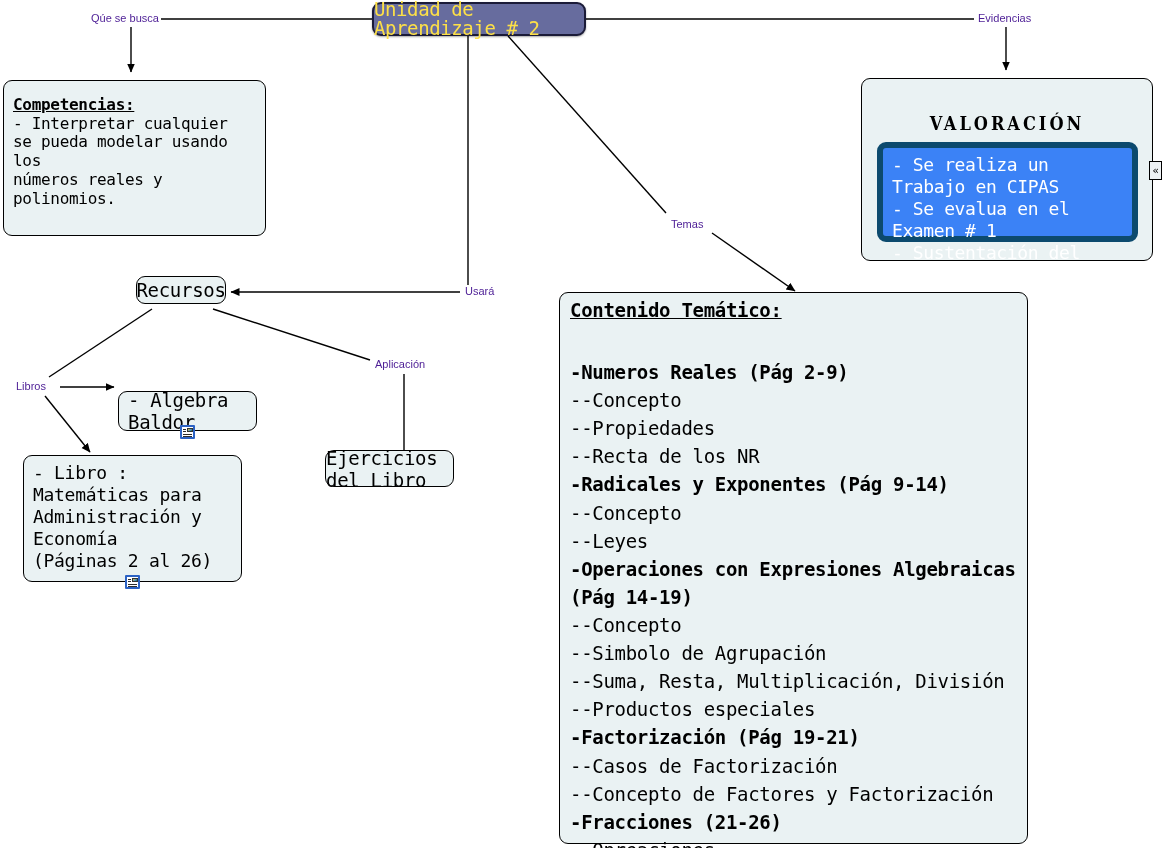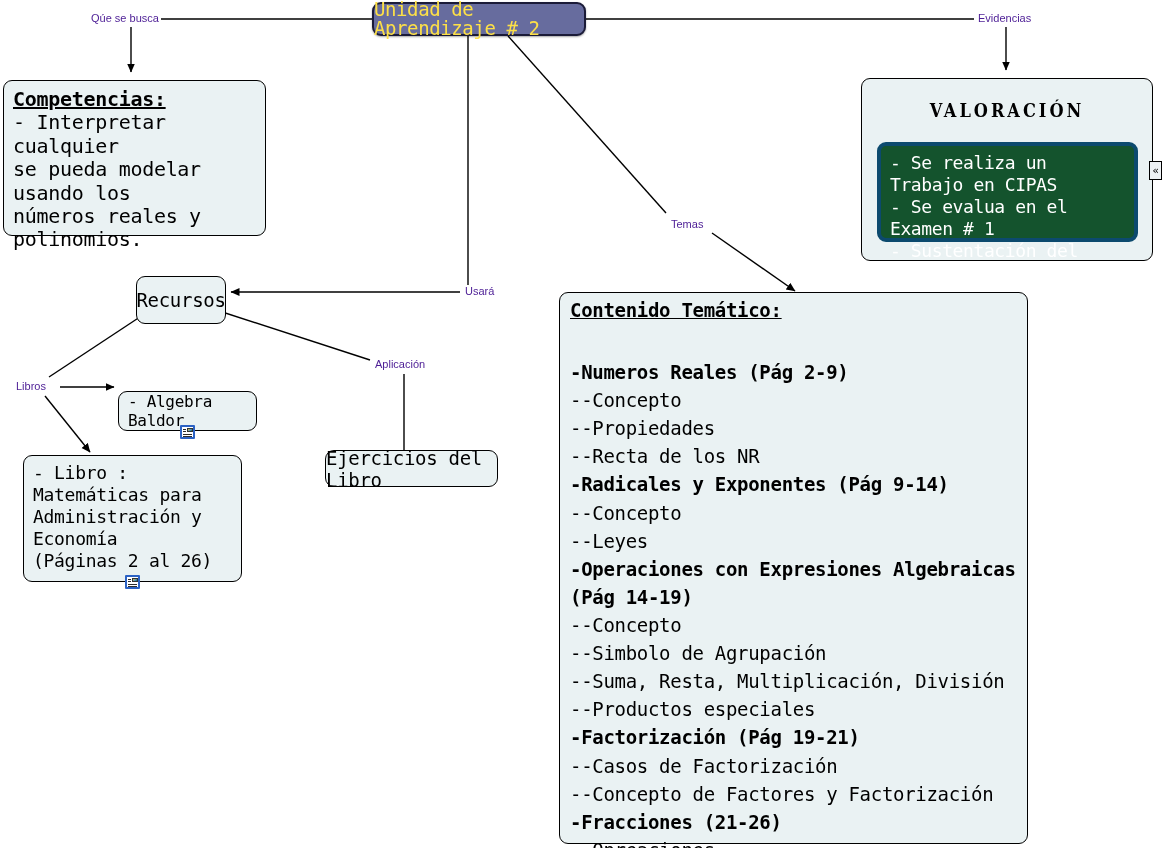--- a/index.html
+++ b/index.html
@@ -54,22 +54,22 @@
     letter-spacing: -0.4px;
     line-height: 1;
     box-shadow: 0 1px 2px rgba(0,0,0,0.35);
   }
   
   #node-competencias {
     left: 3px;
     top: 80px;
     width: 263px;
     height: 156px;
-    padding: 7px 9px 6px 9px;
-    font-size: 20px;
+    padding: 15px 9px 6px 9px;
+    font-size: 16px;
     line-height: 1.17;
     letter-spacing: -0.3px;
   }
   .node-heading {
     font-weight: bold;
     text-decoration: underline;
     display: block;
   }
   .node-line { display: block; }
   
@@ -80,31 +80,31 @@
     height: 183px;
     padding: 0;
     background: #eaf2f3;
   }
   #valoracion-title {
     text-align: center;
     font-family: "DejaVu Serif", serif;
     font-weight: bold;
     font-size: 18px;
     letter-spacing: 3px;
-    margin-top: 21px;
+    margin-top: 34px;
   }
   #valoracion-inner {
     position: absolute;
     left: 15px;
     top: 63px;
     width: 261px;
     height: 100px;
     box-sizing: border-box;
-    background: #14532d;
-    border: 4px solid #0c4a6e;
+    background: #3b82f6;
+    border: 6px solid #0c4a6e;
     border-radius: 9px;
     color: #ffffff;
     font-family: "DejaVu Sans Mono", monospace;
     font-stretch: condensed;
     font-size: 18px;
     line-height: 1.22;
     padding: 6px 8px 0 9px;
     letter-spacing: -0.4px;
   }
   #valoracion-handle {
@@ -120,55 +120,55 @@
     font-size: 11px;
     line-height: 17px;
     text-align: center;
     font-family: "DejaVu Sans", sans-serif;
   }
   
   #node-recursos {
     left: 136px;
     top: 276px;
     width: 90px;
-    height: 48px;
+    height: 28px;
     display: flex;
     align-items: center;
     justify-content: center;
     font-size: 19px;
     letter-spacing: -0.3px;
   }
   
   #node-baldor {
     left: 118px;
     top: 391px;
     width: 139px;
     height: 40px;
     display: flex;
     align-items: center;
     padding-left: 9px;
-    font-size: 16px;
+    font-size: 19px;
     letter-spacing: -0.3px;
   }
   
   #node-libro {
     left: 23px;
     top: 455px;
     width: 219px;
     height: 127px;
     padding: 6px 9px;
     font-size: 18px;
     line-height: 1.22;
     letter-spacing: -0.3px;
   }
   
   #node-ejercicios {
     left: 325px;
     top: 450px;
-    width: 173px;
+    width: 129px;
     height: 37px;
     display: flex;
     align-items: center;
     justify-content: center;
     font-size: 19px;
     letter-spacing: -0.3px;
   }
   
   #node-contenido {
     left: 559px;

